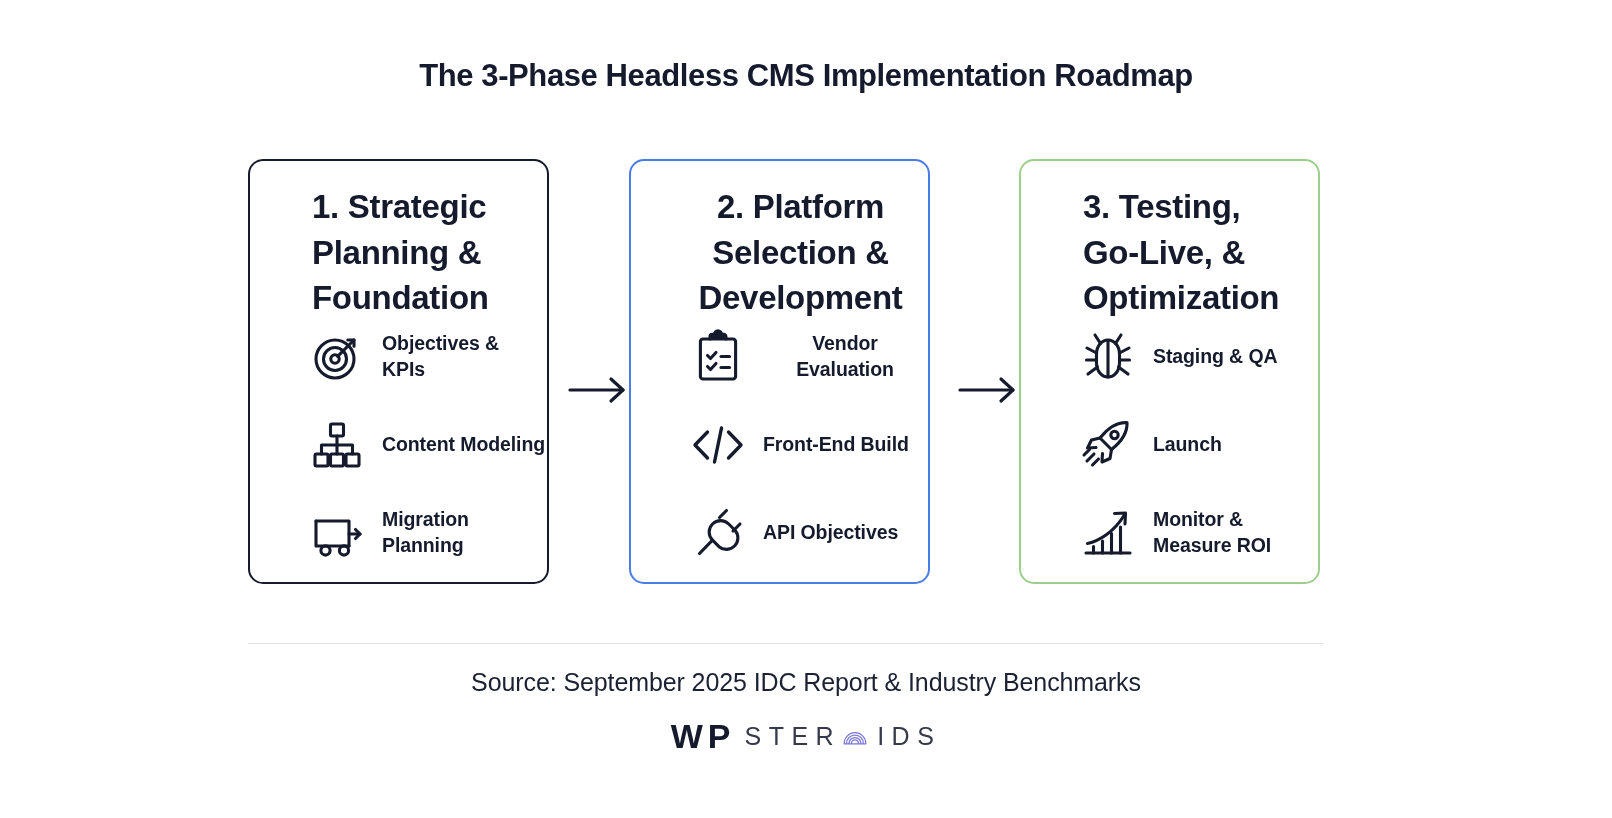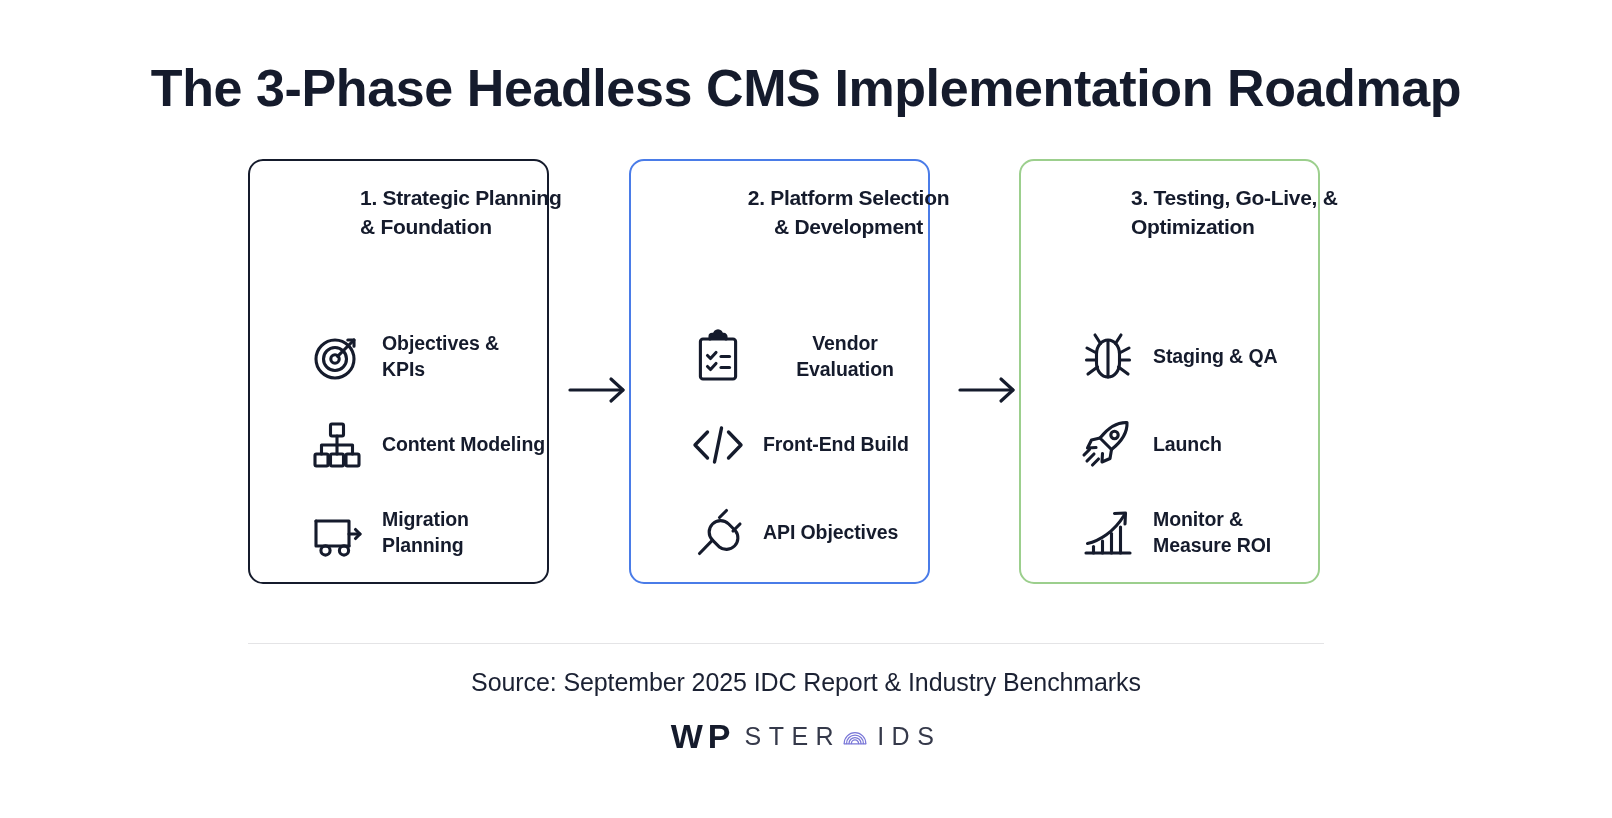--- a/index.html
+++ b/index.html
@@ -12,21 +12,21 @@
     overflow:hidden;
     position:relative;
   }
   #stage{position:absolute;left:0;top:0;width:1612px;height:818px;}
 
   
   .title{
     position:absolute;
     left:0;top:58px;width:1612px;
     text-align:center;
-    font-size:52px;
+    font-size:31px;
     font-weight:600;
     letter-spacing:-0.4px;
     color:#151b2c;
     white-space:nowrap;
   }
 
   
   .cards{
     position:absolute;
     left:248px;top:159px;
@@ -42,26 +42,25 @@
     background:#ffffff;
   }
   .card.c1{left:0;border-color:#151b2c;}
   .card.c2{left:381px;border-color:#4a7ce8;text-align:center;}
   .card.c3{left:771px;border-color:#9ccf8d;}
 
   .card-title{
     position:absolute;
     left:62px;top:23px;
     width:215px;
-    font-size:21px;
+    font-size:33px;
     font-weight:700;
     line-height:1.38;
     letter-spacing:-0.3px;
     color:#151b2c;
-    margin-left:48px;
   }
 
   .items{
     position:absolute;
     left:56px;top:152px;
     width:240px;
   }
   .item{
     display:flex;
     align-items:center;

